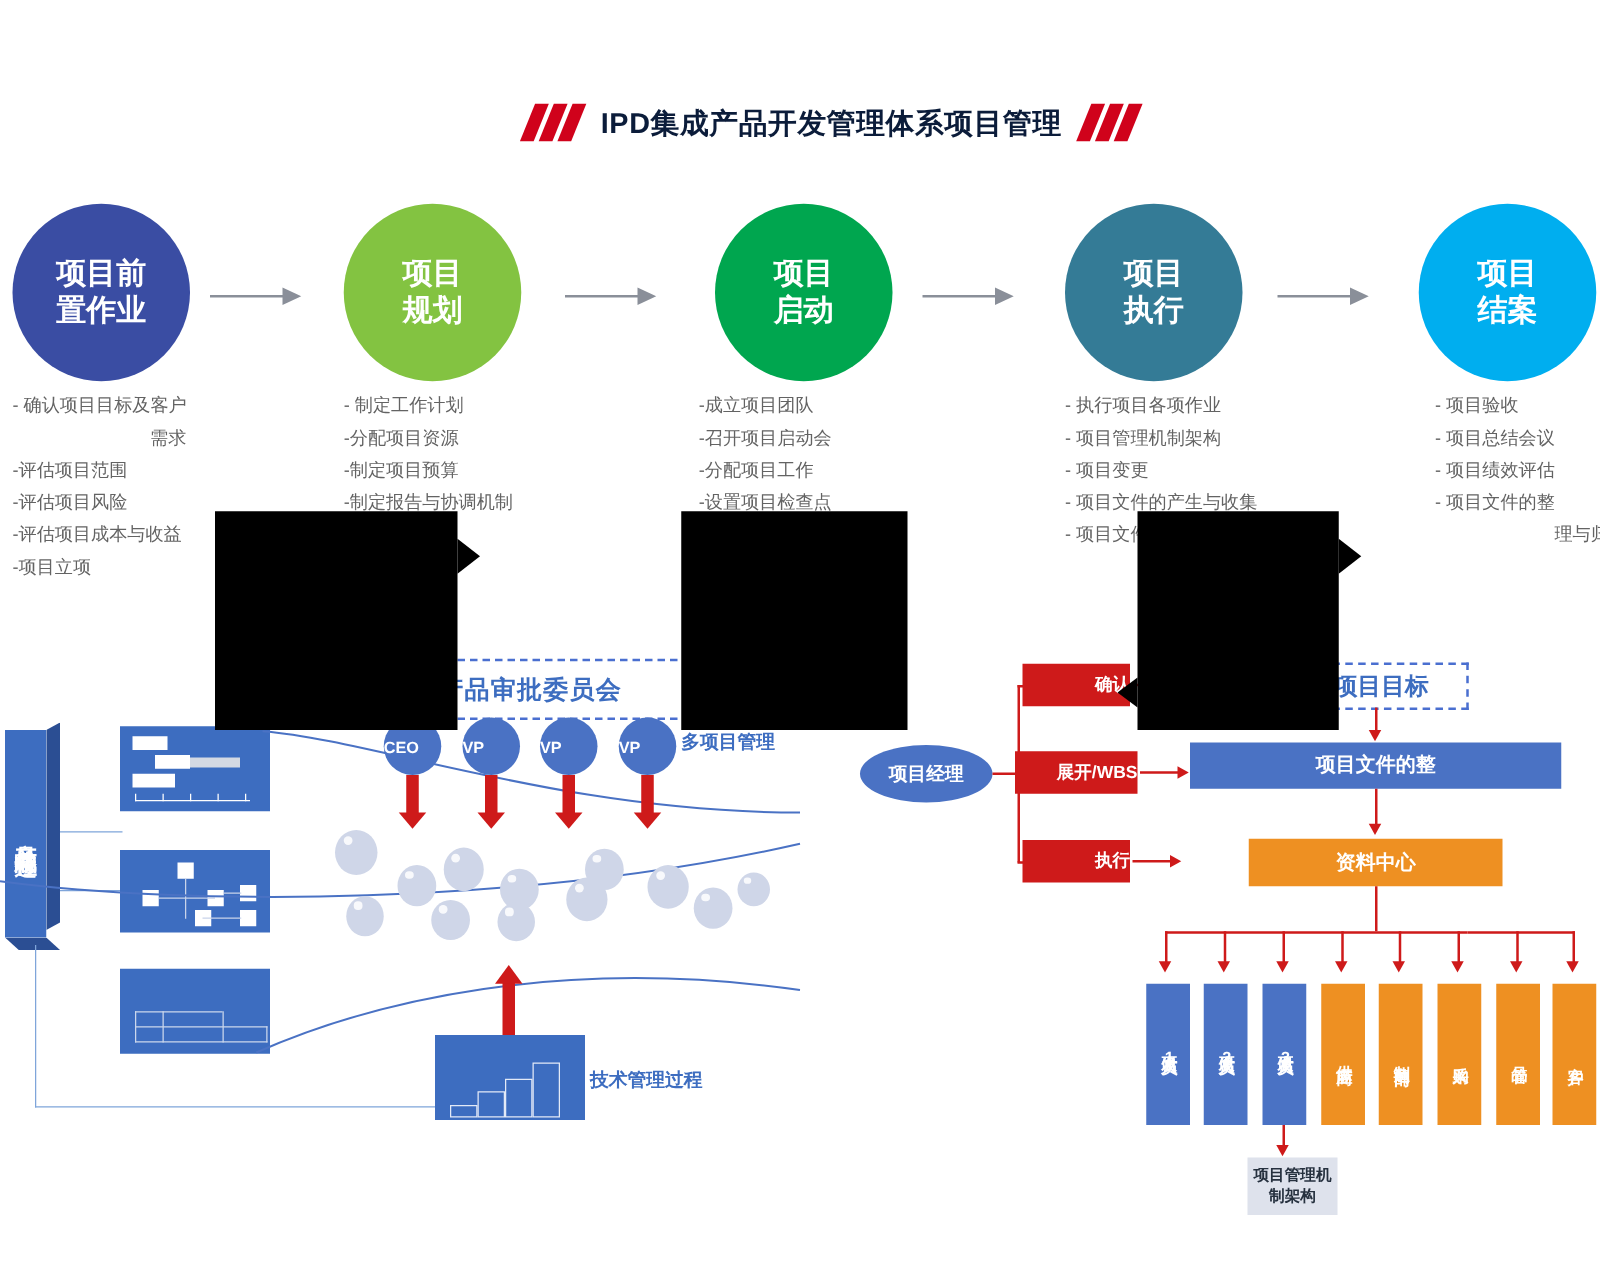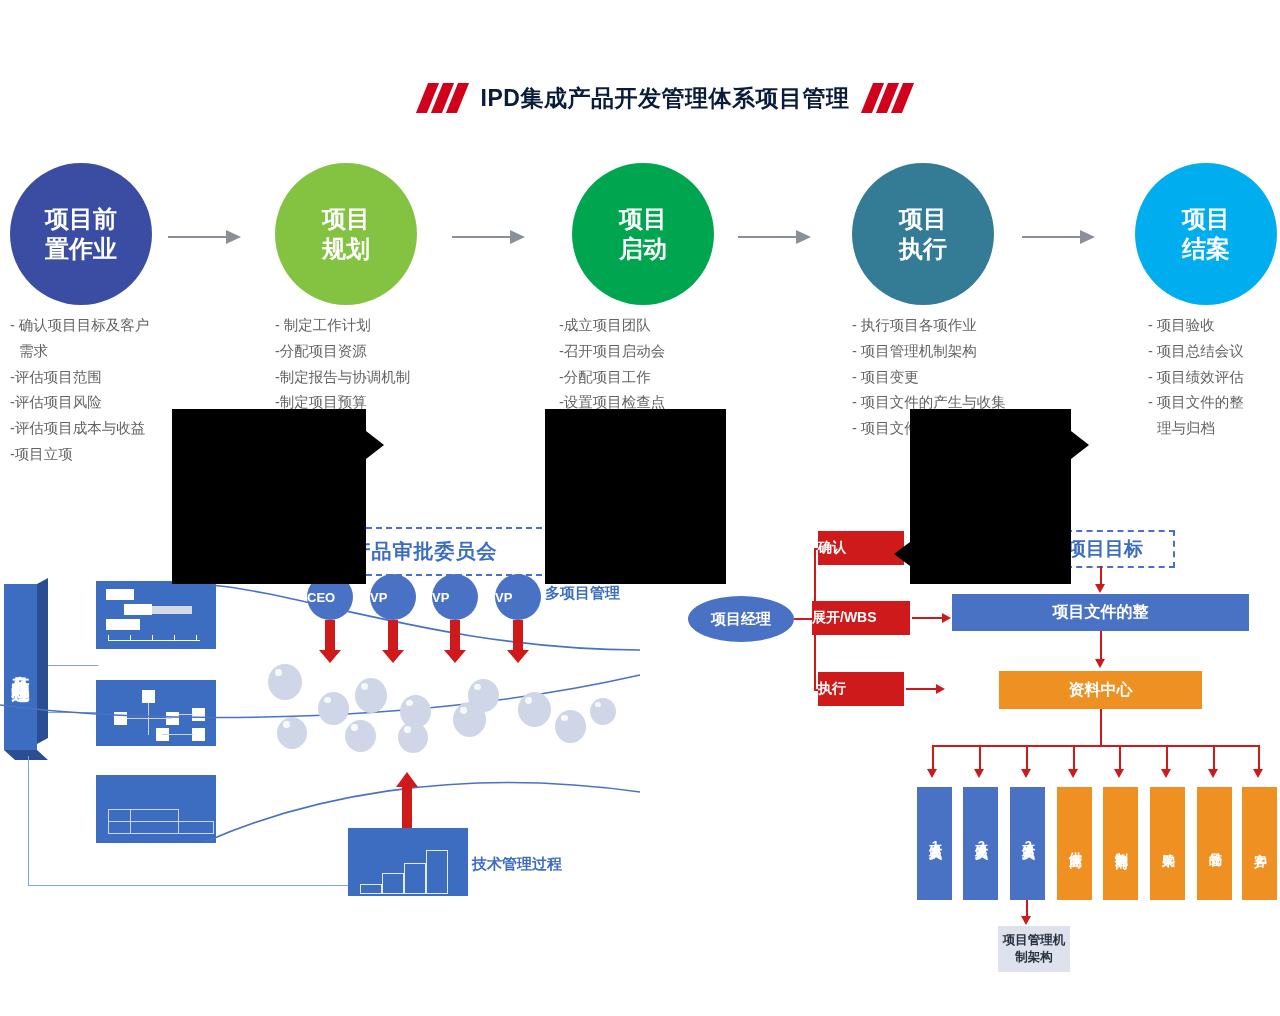--- a/index.html
+++ b/index.html
@@ -27,21 +27,21 @@
   .circle{
     width:142px;height:142px;border-radius:50%;
     display:flex;align-items:center;justify-content:center;
     color:#fff;font-size:24px;font-weight:bold;line-height:1.24;text-align:center;
   }
   .phase-list{
     position:absolute;top:150px;left:0;width:240px;
     font-size:14.5px;color:#636363;line-height:1.78;white-space:nowrap;
   }
   .phase-list div{white-space:nowrap;}
-  .indent{padding-left:9px;}
+  .indent{padding-left:9px;text-align:center;}
 
   .arrow-conn{position:absolute;top:230px;height:14px;width:76px;}
   .arrow-conn .ln{position:absolute;left:0;top:6px;width:62px;height:1.6px;background:#8a8f99;}
   .arrow-conn .hd{position:absolute;left:58px;top:0;width:0;height:0;
       border-left:15px solid #8a8f99;border-top:7px solid transparent;border-bottom:7px solid transparent;}
 
   
   #strategy-box{left:4px;top:578px;width:44px;height:178px;}
   #strategy-box .front{
     position:absolute;left:0;top:6px;width:33px;height:166px;background:#3D6DC0;
@@ -76,21 +76,21 @@
 
   .bubble{position:absolute;border-radius:50%;background:#CFD6E8;}
   .bubble::after{content:"";position:absolute;left:20%;top:14%;width:22%;height:20%;border-radius:50%;background:#ffffff;opacity:.85;}
 
   .blue-label{position:absolute;color:#3D6DC0;font-size:15px;font-weight:bold;white-space:nowrap;}
 
   
   #pm-oval{left:688px;top:596px;width:106px;height:46px;border-radius:50%;background:#4A72C4;
       display:flex;align-items:center;justify-content:center;color:#fff;font-size:15px;font-weight:bold;}
   .red-box{position:absolute;background:#CE1A1A;color:#fff;font-size:14px;font-weight:bold;
-      display:flex;align-items:center;justify-content:flex-start;}
+      display:flex;align-items:center;justify-content:flex-end;}
   .rl{position:absolute;background:#CE1A1A;}
   .rhead-r{position:absolute;width:0;height:0;border-left:9px solid #CE1A1A;
       border-top:5px solid transparent;border-bottom:5px solid transparent;}
   .rhead-d{position:absolute;width:0;height:0;border-top:9px solid #CE1A1A;
       border-left:5.5px solid transparent;border-right:5.5px solid transparent;}
 
   #goal-box{left:1035px;top:530px;width:136px;height:34px;background:#fff;border:2px dashed #4A6FD0;
       display:flex;align-items:center;justify-content:center;}
   #goal-box span{color:#3D6DC0;font-size:19px;font-weight:bold;}
   #work-box{left:952px;top:594px;width:297px;height:37px;background:#4A72C4;
@@ -152,22 +152,22 @@
       <div class="hd"></div>
     </div>
 
   <div class="phase" style="left:275px;top:163px;">
     <div class="circle" style="background:#83C341">
       <span><span>项目</span><br><span>规划</span></span>
     </div>
     <div class="phase-list">
       <div>- 制定工作计划</div>
       <div>-分配项目资源</div>
+      <div>-制定项目预算</div>
       <div>-制定报告与协调机制</div>
-      <div>-制定项目预算</div>
     </div>
   </div>
   <div class="arrow-conn" style="left:452px;">
       <div class="ln"></div>
       <div class="hd"></div>
     </div>
 
   <div class="phase" style="left:572px;top:163px;">
     <div class="circle" style="background:#00A64F">
       <span><span>项目</span><br><span>启动</span></span>

